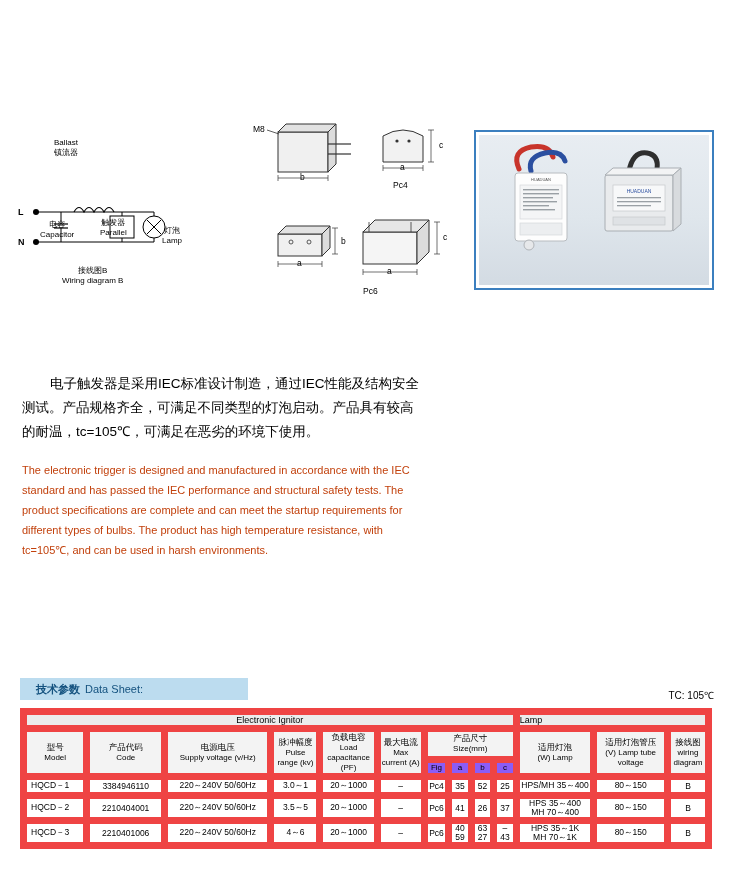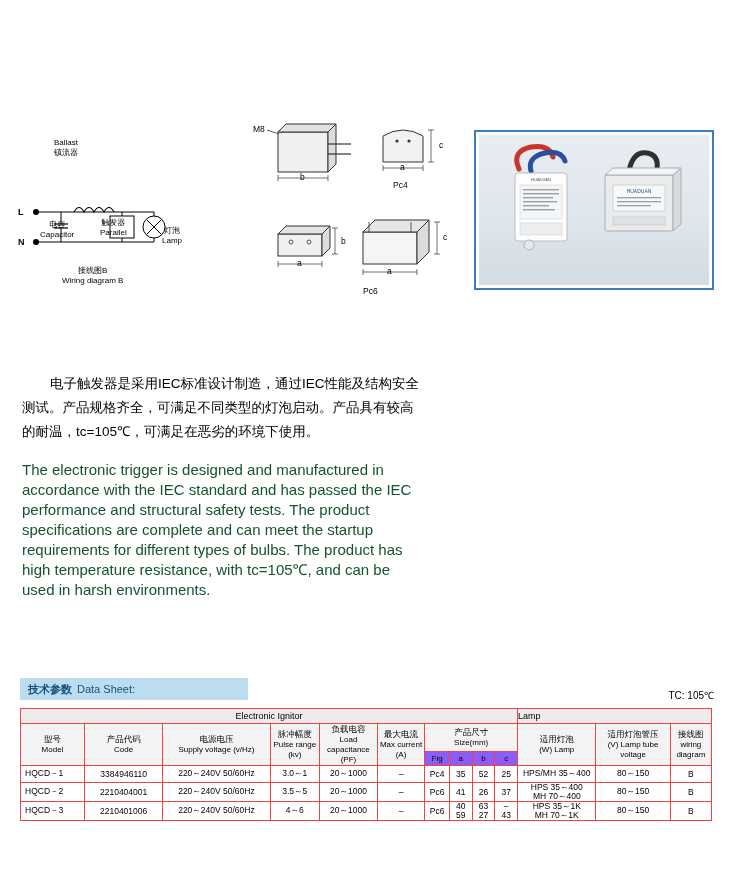--- a/index.html
+++ b/index.html
@@ -80,49 +80,49 @@
   }
 
   
   .para-cn {
     position: absolute; left: 22px; top: 372px; width: 400px;
     font-size: 13.5px; line-height: 24px; color: #000;
     text-indent: 28px;
   }
   .para-en {
     position: absolute; left: 22px; top: 460px; width: 390px;
-    font-size: 15px; line-height: 20px; color: #14532d;
+    font-size: 11px; line-height: 20px; color: #c2410c;
   }
 
   
   .ds-tab {
     position: absolute; left: 20px; top: 678px;
     width: 228px; height: 22px;
     background: #bcdcef;
     border-radius: 0 0 0 0;
     display: flex; align-items: center;
   }
-  .ds-tab .cn { font-size: 11px; font-weight: bold; color: #14527f; margin-left: 8px; }
+  .ds-tab .cn { font-size: 11px; font-weight: bold; color: #14527f; margin-left: 16px; }
   .ds-tab .en { font-size: 11px; color: #14527f; margin-left: 5px; }
 
   .tc-note {
     position: absolute; right: 16px; top: 688px;
     font-size: 10px; color: #000;
   }
 
   table.spec {
     position: absolute;
     left: 20px; top: 708px;
     width: 692px;
     border-collapse: collapse;
     font-size: 8px;
     color: #000;
   }
   table.spec td, table.spec th {
-    border: 1px solid #ef4444;
+    border: 7px solid #ef4444;
     padding: 0;
     text-align: center;
     vertical-align: middle;
     font-weight: normal;
   }
   .row-title td {
     background: #ececec;
     text-align: left;
     font-size: 9px;
     height: 15px;

